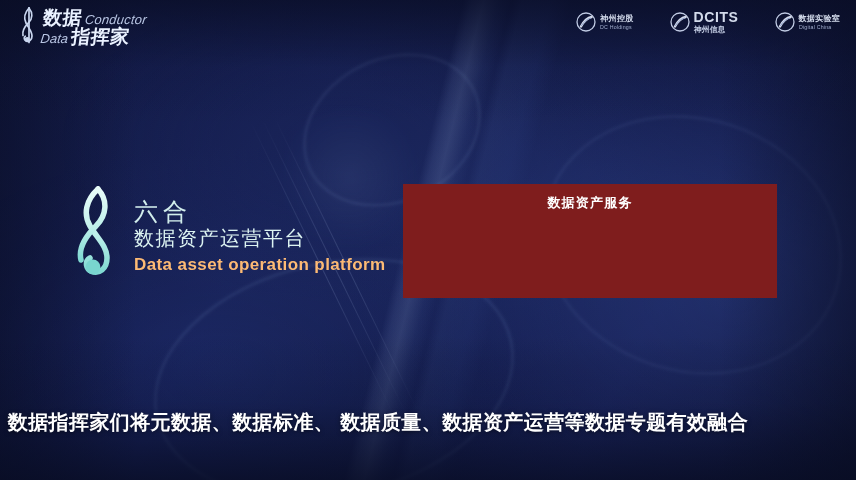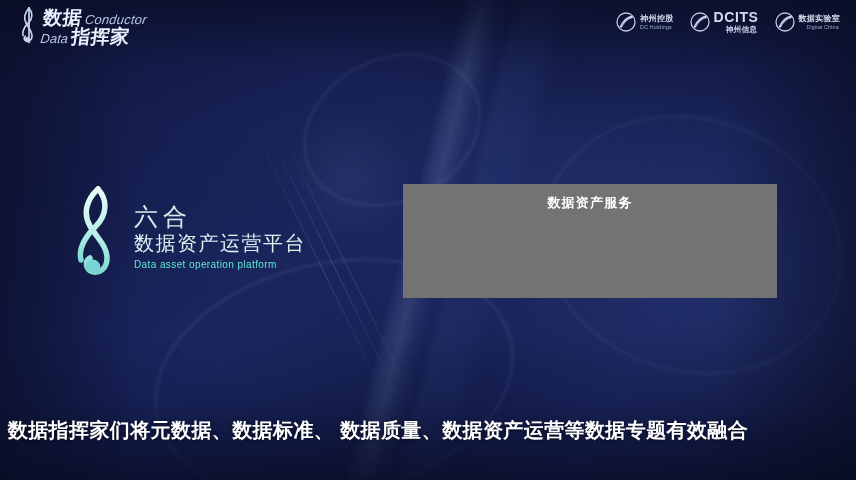--- a/index.html
+++ b/index.html
@@ -130,22 +130,21 @@
     font-style: italic;
     color: #b9c6e4;
     margin-right: 3px;
   }
 
   .partner-logos {
     position: absolute;
     right: 16px; top: 10px;
     display: flex;
     align-items: center;
-    gap: 16px;
-    text-align: right;
+    gap: 36px;
   }
   .partner {
     display: flex;
     align-items: center;
     gap: 4px;
     opacity: .92;
   }
   .partner-mark { width: 20px; height: 20px; flex: 0 0 auto; }
   .partner-mark svg { display: block; }
   .partner-words {
@@ -200,32 +199,33 @@
     line-height: 1.25;
   }
   .lockup-l2 {
     font-size: 20px;
     color: #dcf3f1;
     letter-spacing: 1.5px;
     line-height: 1.22;
     margin-top: -1px;
   }
   .lockup-l3 {
-    font-size: 10px;
-    color: #5eead4;
+    font-size: 17px;
+    color: #fdba74;
     letter-spacing: .4px;
     margin-top: 4px;
+    font-weight: bold;
   }
 
   
   .panel {
     position: absolute;
     left: 403px; top: 184px;
     width: 374px; height: 114px;
-    background: #737373;
+    background: #7f1d1d;
     z-index: 5;
   }
   .panel-title {
     text-align: center;
     color: #ffffff;
     font-size: 13px;
     font-weight: bold;
     letter-spacing: 1.2px;
     padding-top: 10px;
   }
@@ -255,21 +255,21 @@
     color: #b8bfd2;
     letter-spacing: 1px;
     font-size: 9px;
   }
   .card.latin { font-size: 11px; letter-spacing: .2px; }
   .card.placeholder { visibility: hidden; }
 
   
   .caption {
     position: absolute;
-    left: 0; bottom: 36px;
+    left: 0; bottom: 44px;
     width: 756px;
     text-align: center;
     color: #ffffff;
     font-size: 20px;
     font-weight: bold;
     letter-spacing: .4px;
     text-shadow: 0 1px 4px rgba(0,0,0,.55);
     z-index: 7;
   }
 </style>

